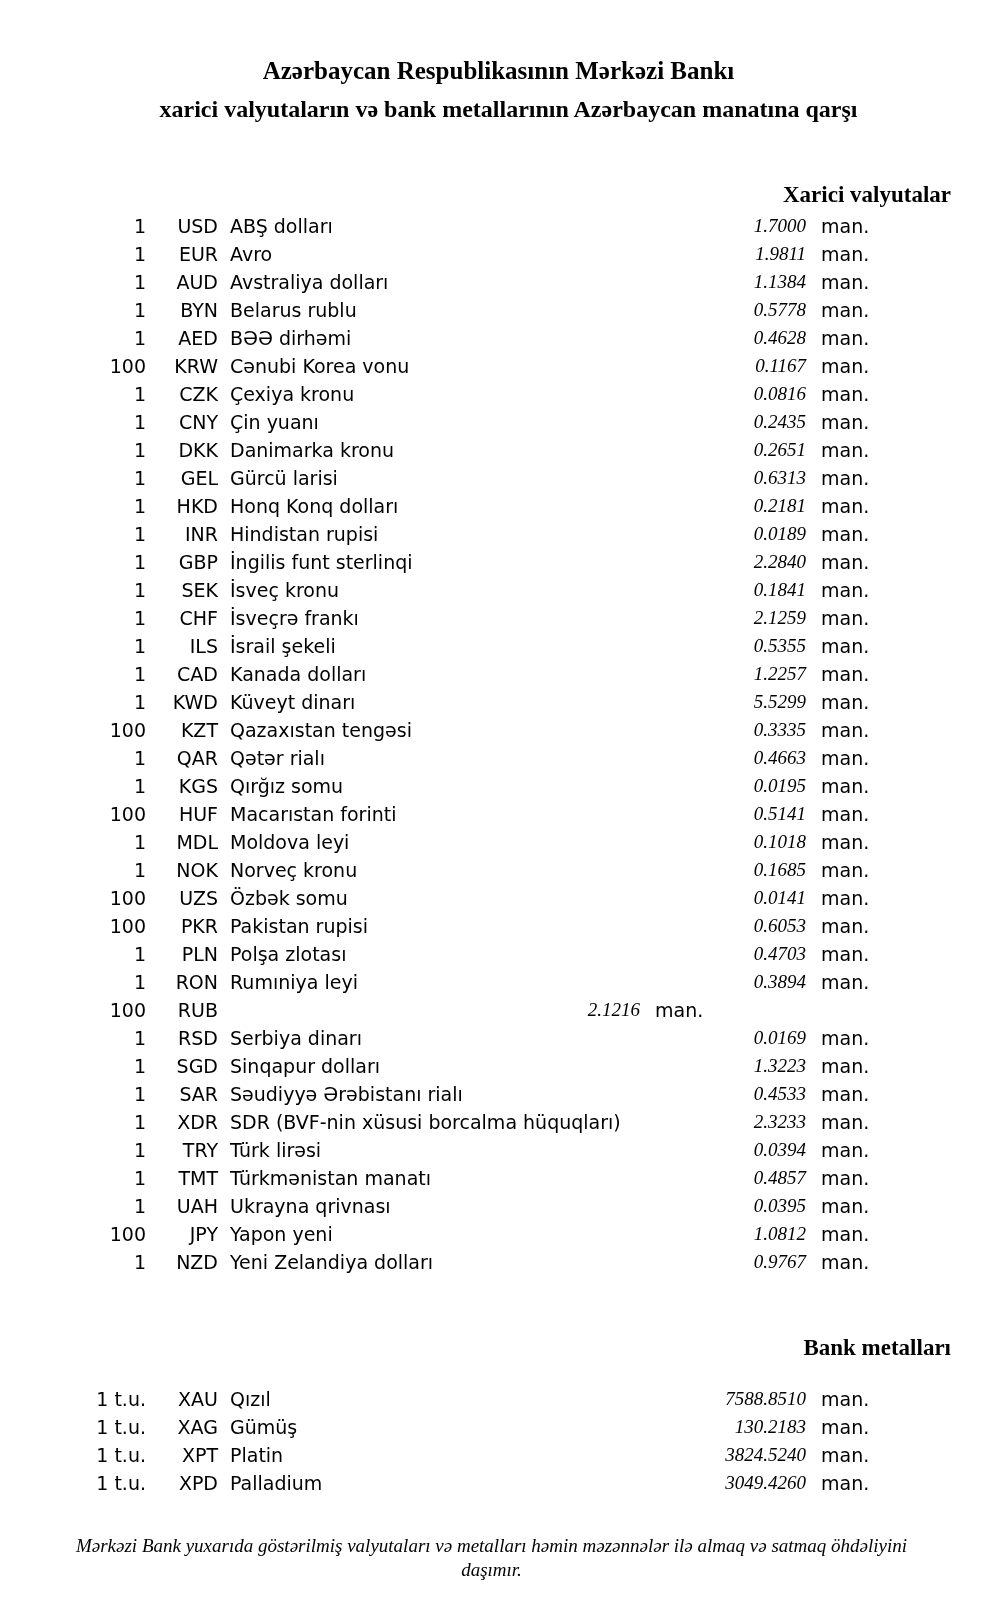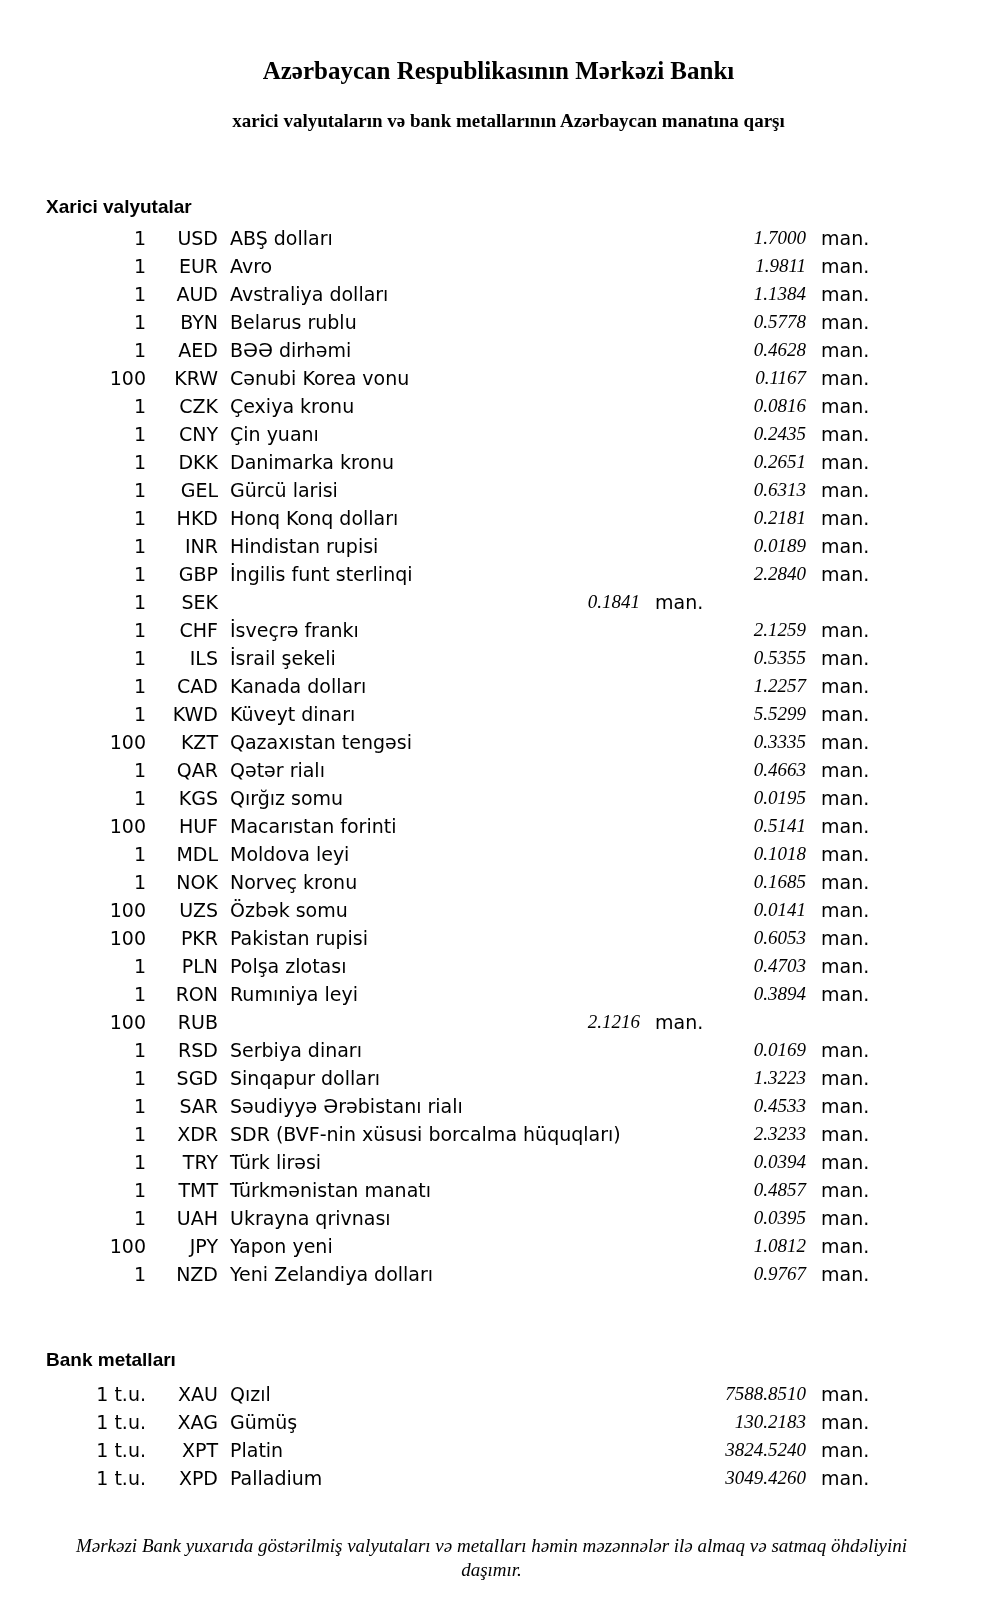--- a/index.html
+++ b/index.html
@@ -11,31 +11,31 @@
     background: #ffffff;
     color: #000000;
     font-family: "DejaVu Sans", sans-serif;
     box-sizing: border-box;
     padding-top: 55px;
     overflow: hidden;
   }
   .doc-header { text-align: center; font-family: "Liberation Serif", serif; font-weight: bold; }
   .doc-title { font-size: 25px; line-height: 32px; }
   .doc-date  { font-size: 19px; line-height: 24px; margin-top: 12px; }
-  .doc-subtitle { font-size: 19px; line-height: 24px; margin-top: 22px; padding-left: 20px; }
+  .doc-subtitle { font-size: 24px; line-height: 24px; margin-top: 10px; padding-left: 20px; }
 
   .section-title {
-    text-align: left;
-    font-family: Liberation Sans, sans-serif;
+    text-align: right;
+    font-family: Liberation Serif, serif;
     font-weight: bold;
-    font-size: 19px;
+    font-size: 23px;
     line-height: 24px;
   }
   #currencies-title { margin-top: 62px; margin-bottom: 5px; }
-  #metals-title { margin-top: 60px; margin-bottom: 8px; }
+  #metals-title { margin-top: 60px; margin-bottom: 25px; }
 
   .rate-table { width: 100%; }
   .rate-row {
     display: grid;
     grid-template-columns: 100px 72px 1fr 166px 57px;
     padding-right: 88px;
     height: 28px;
     line-height: 28px;
     font-size: 19px;
     white-space: nowrap;
@@ -163,20 +163,21 @@
       <div class="rate-row">
     <span class="cell-qty">1</span>
     <span class="cell-code">GBP</span>
     <span class="cell-name">İngilis funt sterlinqi</span>
     <span class="cell-rate">2.2840</span>
     <span class="cell-unit">man.</span>
   </div>
       <div class="rate-row">
     <span class="cell-qty">1</span>
     <span class="cell-code">SEK</span>
+    <span class="cell-name">İsveç kronu</span>
     <span class="cell-rate">0.1841</span>
     <span class="cell-unit">man.</span>
   </div>
       <div class="rate-row">
     <span class="cell-qty">1</span>
     <span class="cell-code">CHF</span>
     <span class="cell-name">İsveçrə frankı</span>
     <span class="cell-rate">2.1259</span>
     <span class="cell-unit">man.</span>
   </div>

